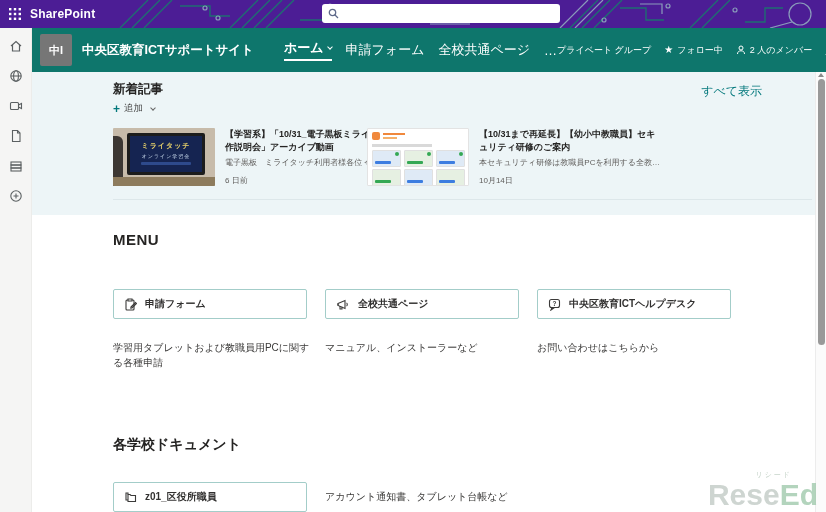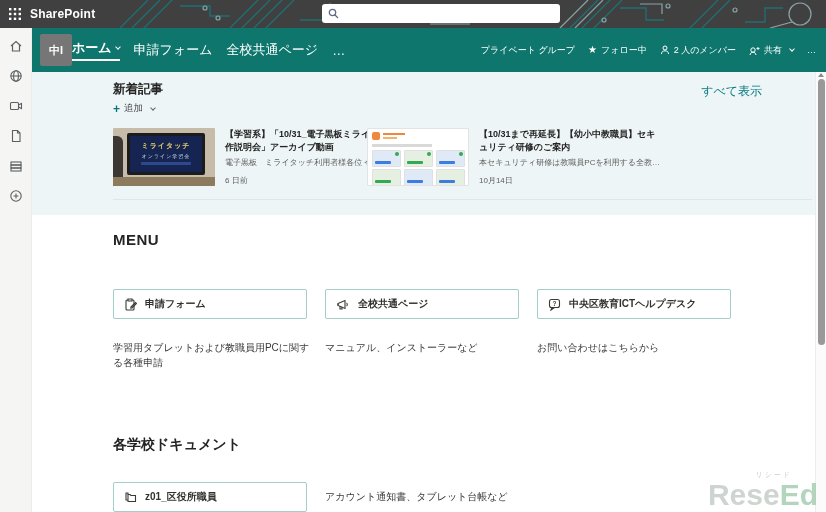--- a/index.html
+++ b/index.html
@@ -1,21 +1,21 @@
 <!DOCTYPE html>
 <html><head>
 <meta charset="utf-8">
 <style>
   * { margin:0; padding:0; box-sizing:border-box; }
   html,body { width:826px; height:512px; }
   body { font-family:"Liberation Sans","DejaVu Sans",sans-serif; background:#fff; overflow:hidden; }
   .root { position:relative; width:826px; height:512px; background:#fff; overflow:hidden; }
 
   
-  .suite-bar { position:absolute; top:0; left:0; width:826px; height:28px; background:#404040; overflow:hidden; }
+  .suite-bar { position:absolute; top:0; left:0; width:826px; height:28px; background:#4c1d95; overflow:hidden; }
   .suite-bar .pattern { position:absolute; top:0; left:0; }
   .suite-left { position:absolute; top:0; left:0; height:28px; display:flex; align-items:center; z-index:2; }
   .waffle-btn { width:30px; height:28px; display:flex; align-items:center; justify-content:center; cursor:pointer; }
   .brand { color:#fff; font-size:12px; font-weight:bold; letter-spacing:.2px; }
   .search-box { position:absolute; top:4px; left:322px; width:238px; height:19px; background:#fff; border-radius:3px;
                 display:flex; align-items:center; padding-left:6px; z-index:2; }
   .search-box input { border:none; outline:none; flex:1; height:15px; font-size:9px; background:transparent; margin-left:4px; }
 
   
   .app-bar { position:absolute; top:28px; left:0; width:32px; height:484px; background:#f5f5f4; border-right:1px solid #ececea;
@@ -207,20 +207,21 @@
     <div class="rail-icon">
       <svg width="14" height="14" viewBox="0 0 14 14" fill="none" stroke="#5b6062" stroke-width="1.1">
         <circle cx="7" cy="7" r="5.2"></circle>
           <path d="M7 4.5 V9.5 M4.5 7 H9.5"></path>
       </svg>
     </div>
   </div>
 
   <div class="site-header">
     <div class="site-logo">中I</div>
+    <div class="site-title">中央区教育ICTサポートサイト</div>
 
     <div class="site-nav">
       <span class="nav-item active">
           <span>ホーム</span>
           <span class="chev"></span>
         </span>
       <span class="nav-item">申請フォーム</span>
       <span class="nav-item">全校共通ページ</span>
       <span class="nav-item">…</span>
     </div>

